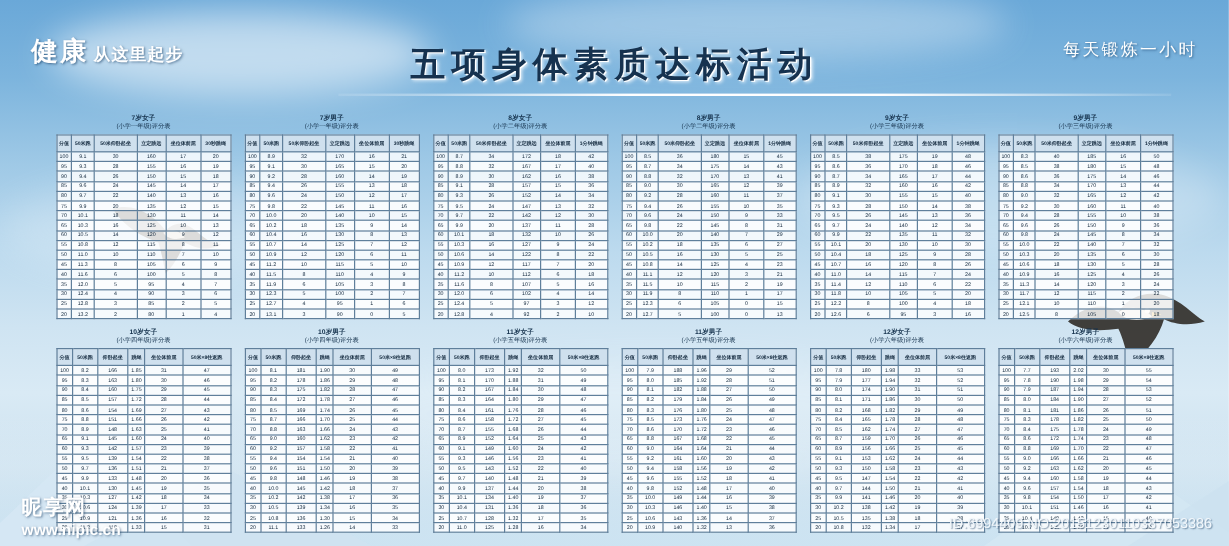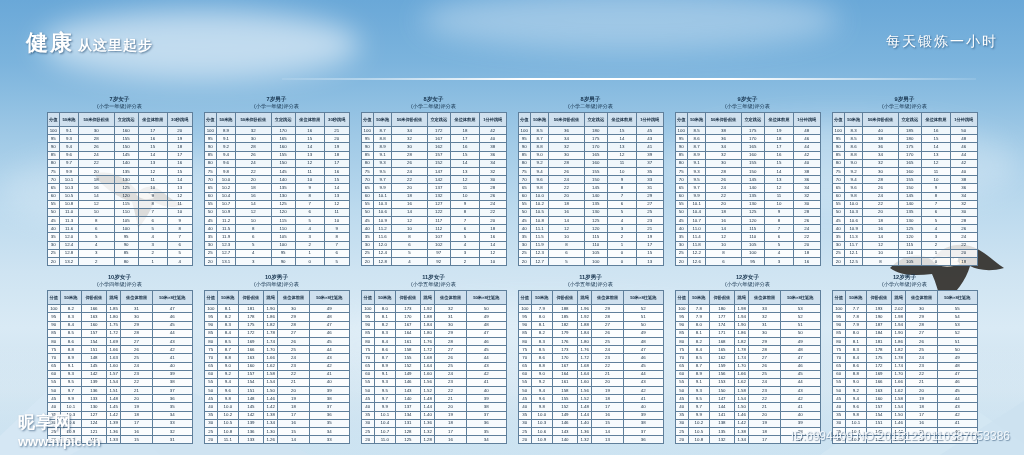--- a/index.html
+++ b/index.html
@@ -95,20 +95,21 @@
     <path d="M46 32 C56 26 68 28 74 36 C64 40 52 40 46 32 Z" fill="#e6e1d6"></path>
     <circle cx="70" cy="31" r="2.3" fill="#fbf7ee"></circle>
     <path d="M74 32 L82 34 L74 36 Z" fill="#e0a93a"></path>
   </svg>
 </div>
 
 <div class="header">
   <div class="slogan-left">
     <span class="big">健康</span><span class="small">从这里起步</span>
   </div>
+  <div class="main-title">五项身体素质达标活动</div>
   <div class="slogan-right">
     <div>每天锻炼一小时</div>
   </div>
   <div class="divider"></div>
 </div>
 
 <div class="grid">
   <div class="row-block" id="row1">
       <div class="card">
         <div class="card-caption">

